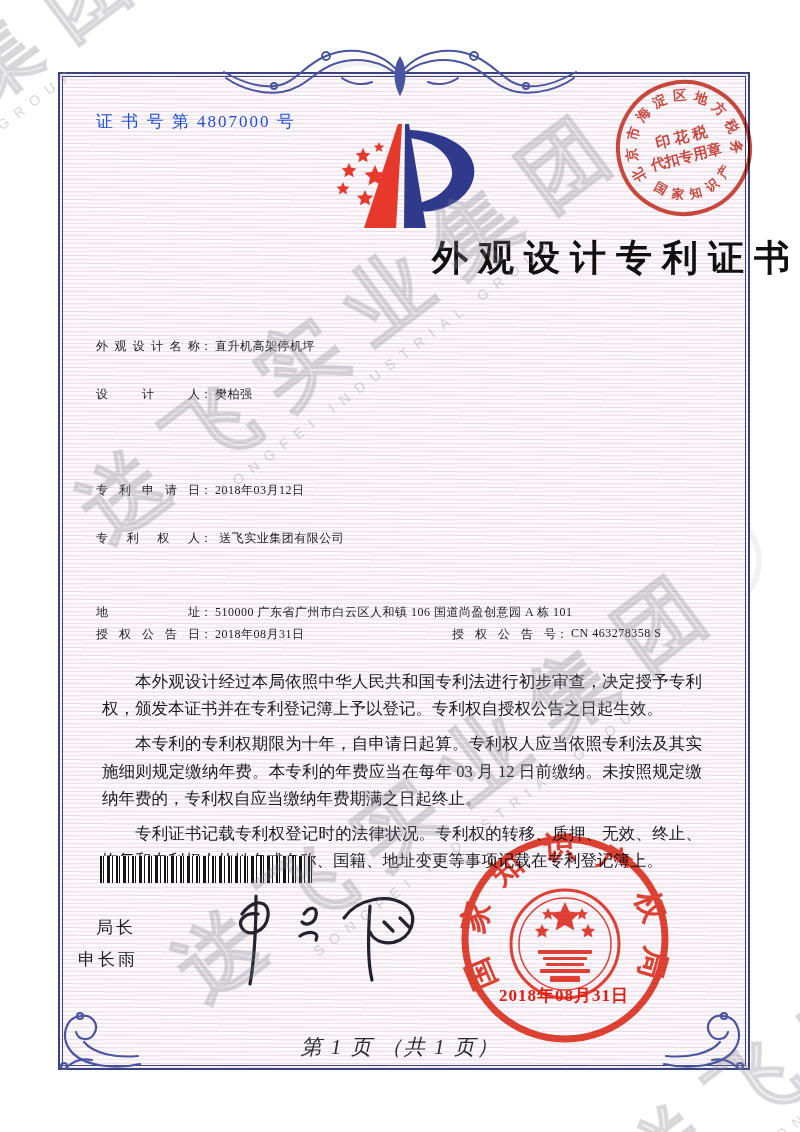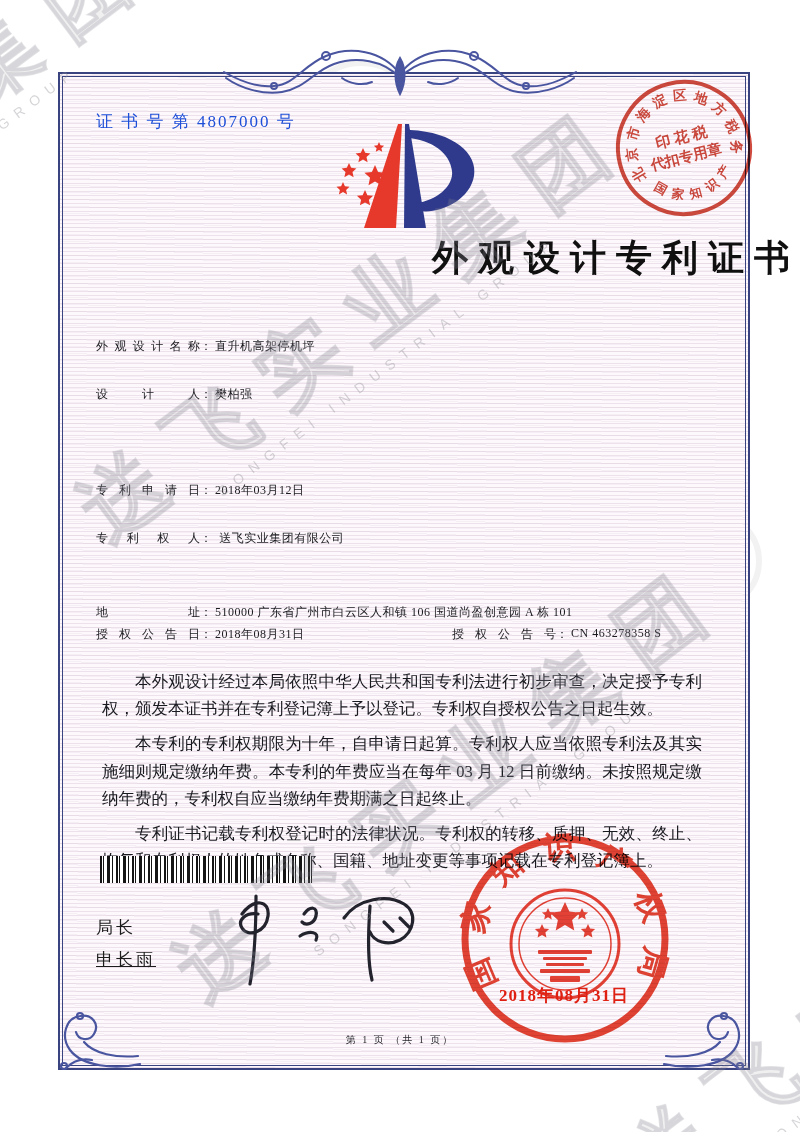--- a/index.html
+++ b/index.html
@@ -55,30 +55,30 @@
   
   .bodytext{position:absolute;left:94px;top:660px;width:616px;z-index:4;
     font-size:16.5px;line-height:1.65;color:#191920;text-align:justify;}
   .bodytext p{margin:8px;text-indent:2em;}
 
   
   .barcode{position:absolute;left:100px;top:856px;width:212px;height:27px;z-index:4;
     background:repeating-linear-gradient(90deg,#141414 0 2px,#fff 2px 3px,#141414 3px 4px,
       #fff 4px 7px,#141414 7px 10px,#fff 10px 12px,#141414 12px 13px,#fff 13px 16px);}
   .sig-title{position:absolute;left:96px;top:916px;font-size:17px;z-index:4;letter-spacing:3px;}
-  .sig-name{position:absolute;left:96px;top:948px;font-size:17px;z-index:4;letter-spacing:3px;text-decoration:underline;}
+  .sig-name{position:absolute;left:78px;top:948px;font-size:17px;z-index:4;letter-spacing:3px;}
   .sig-script{position:absolute;left:212px;top:884px;z-index:4;}
 
   .tax-stamp{position:absolute;left:602px;top:66px;z-index:7;mix-blend-mode:multiply;opacity:.95;}
   .big-seal{position:absolute;left:458px;top:832px;z-index:7;mix-blend-mode:multiply;opacity:.95;}
   .seal-date{position:absolute;left:464px;top:984px;width:200px;z-index:8;text-align:center;
     font-size:17px;font-weight:700;color:#df1f12;letter-spacing:1px;}
 
   .footer{position:absolute;left:0;right:0;top:1033px;z-index:4;text-align:center;
-    font-size:10px;letter-spacing:2px;color:#2a2a30;}
+    font-size:21px;letter-spacing:2px;color:#2a2a30;font-style:italic;}
 </style>
 </head>
 <body>
 
 <div class="page">
 
   <div class="faint-stamp" style="left:350px;top:420px;width:130px;height:130px;"></div>
   <div class="faint-stamp" style="left:660px;top:510px;width:90px;height:90px;"></div>
   <div class="faint-stamp" style="left:300px;top:60px;width:110px;height:110px;"></div>
 

